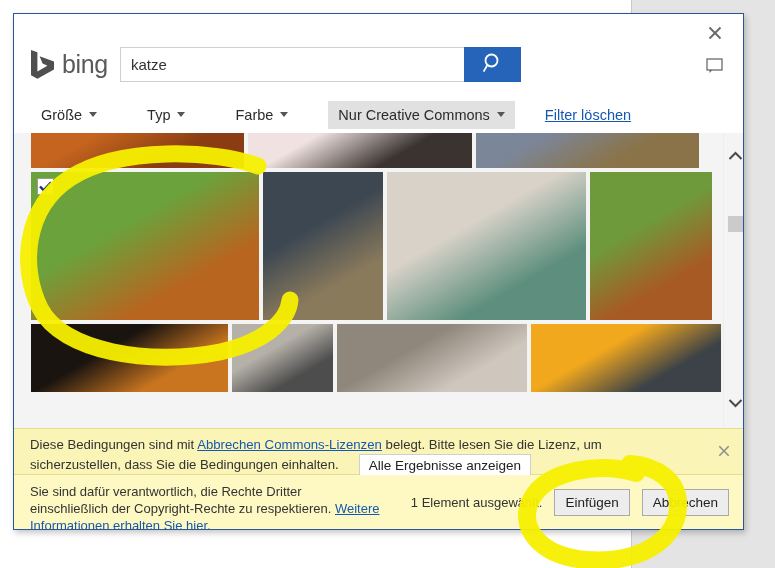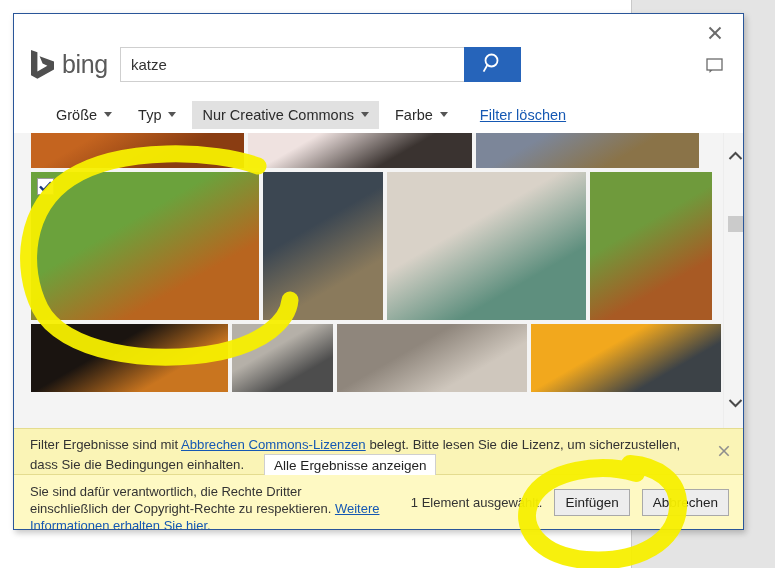--- a/index.html
+++ b/index.html
@@ -112,29 +112,30 @@
     cursor: pointer;
     background: transparent;
     border: none;
   }
   #close-btn { top: 5px; }
   #feedback-btn { top: 38px; }
 
   
   .filterbar {
     position: absolute;
-    left: 15px;
+    left: 0;
     top: 82px;
     width: 100%;
     height: 37px;
     display: flex;
     align-items: center;
     padding-left: 17px;
     box-sizing: border-box;
     background: #ffffff;
+    gap: 24px;
   }
   .filter-item {
     font-size: 14.5px;
     color: #2b2b2b;
     padding: 6px 10px;
     margin-right: 6px;
     cursor: pointer;
     white-space: nowrap;
     display: flex;
     align-items: center;
@@ -148,21 +149,21 @@
     border-left: 4.5px solid transparent;
     border-right: 4.5px solid transparent;
     border-top: 5px solid #555;
     display: inline-block;
   }
   .filter-link {
     font-size: 14.5px;
     color: #1558b3;
     text-decoration: underline;
     cursor: pointer;
-    margin-left: 16px;
+    margin-left: 0;
     text-align: right;
   }
 
   
   .results-area {
     position: absolute;
     left: 0;
     top: 119px;
     width: 731px;
     height: 295px;
@@ -402,26 +403,26 @@
 
   <div class="filterbar">
     <div class="filter-item">
       <span>Größe</span>
       <span class="caret"></span>
     </div>
     <div class="filter-item">
       <span>Typ</span>
       <span class="caret"></span>
     </div>
+    <div class="filter-item">
+      <span>Farbe</span>
+      <span class="caret"></span>
+    </div>
     <div class="filter-item active">
       <span>Nur Creative Commons</span>
-      <span class="caret"></span>
-    </div>
-    <div class="filter-item">
-      <span>Farbe</span>
       <span class="caret"></span>
     </div>
     <span class="filter-link">Filter löschen</span>
   </div>
 
   <div class="results-area">
     <div class="grid-viewport">
       <div class="grid-inner" id="grid-inner">
           <div class="row">
             <div class="tile" style="width: 213px;">
@@ -484,21 +485,21 @@
           <svg width="15" height="10" viewBox="0 0 15 10" xmlns="http://www.w3.org/2000/svg">
             <polyline points="1.5,2 7.5,8 13.5,2" fill="none" stroke="#4a4a4a" stroke-width="2"></polyline>
           </svg>
         </span>
       </div>
     </div>
   </div>
 
   <div class="notice">
     <div class="notice-text">
-      <span>Filter Ergebnisse sind mit </span><span class="notice-link">Abbrechen Commons-Lizenzen</span><span> belegt. Bitte lesen Sie die Lizenz, um sicherzustellen, dass Sie die Bedingungen einhalten.</span><button class="notice-btn">Alle Ergebnisse anzeigen</button>
+      <span>Diese Bedingungen sind mit </span><span class="notice-link">Abbrechen Commons-Lizenzen</span><span> belegt. Bitte lesen Sie die Lizenz, um sicherzustellen, dass Sie die Bedingungen einhalten.</span><button class="notice-btn">Alle Ergebnisse anzeigen</button>
     </div>
     <div class="notice-close">
       <span>
         <svg width="12" height="12" viewBox="0 0 12 12" xmlns="http://www.w3.org/2000/svg">
           <line x1="1.3" y1="1.3" x2="10.7" y2="10.7" stroke="#8e8e8e" stroke-width="1.6"></line>
           <line x1="10.7" y1="1.3" x2="1.3" y2="10.7" stroke="#8e8e8e" stroke-width="1.6"></line>
         </svg>
       </span>
     </div>
   </div>

